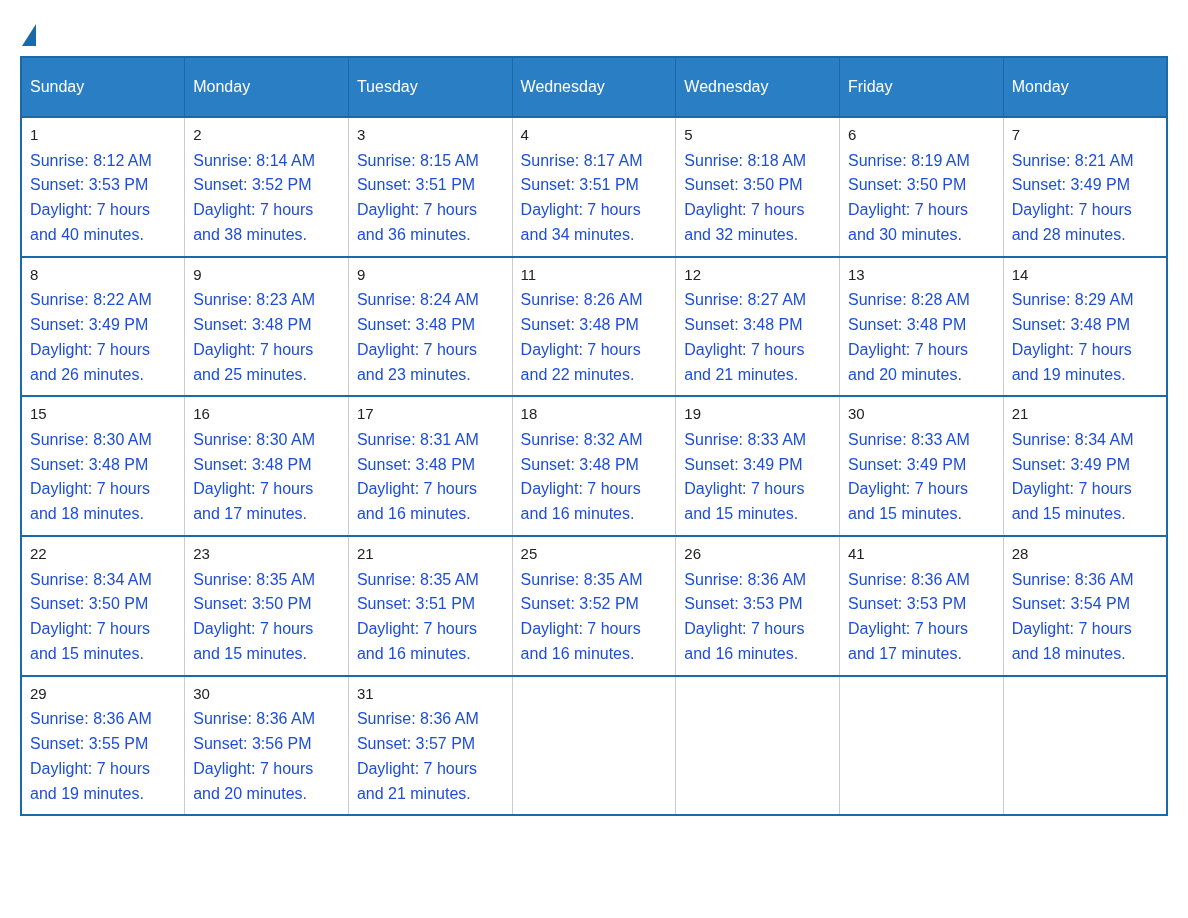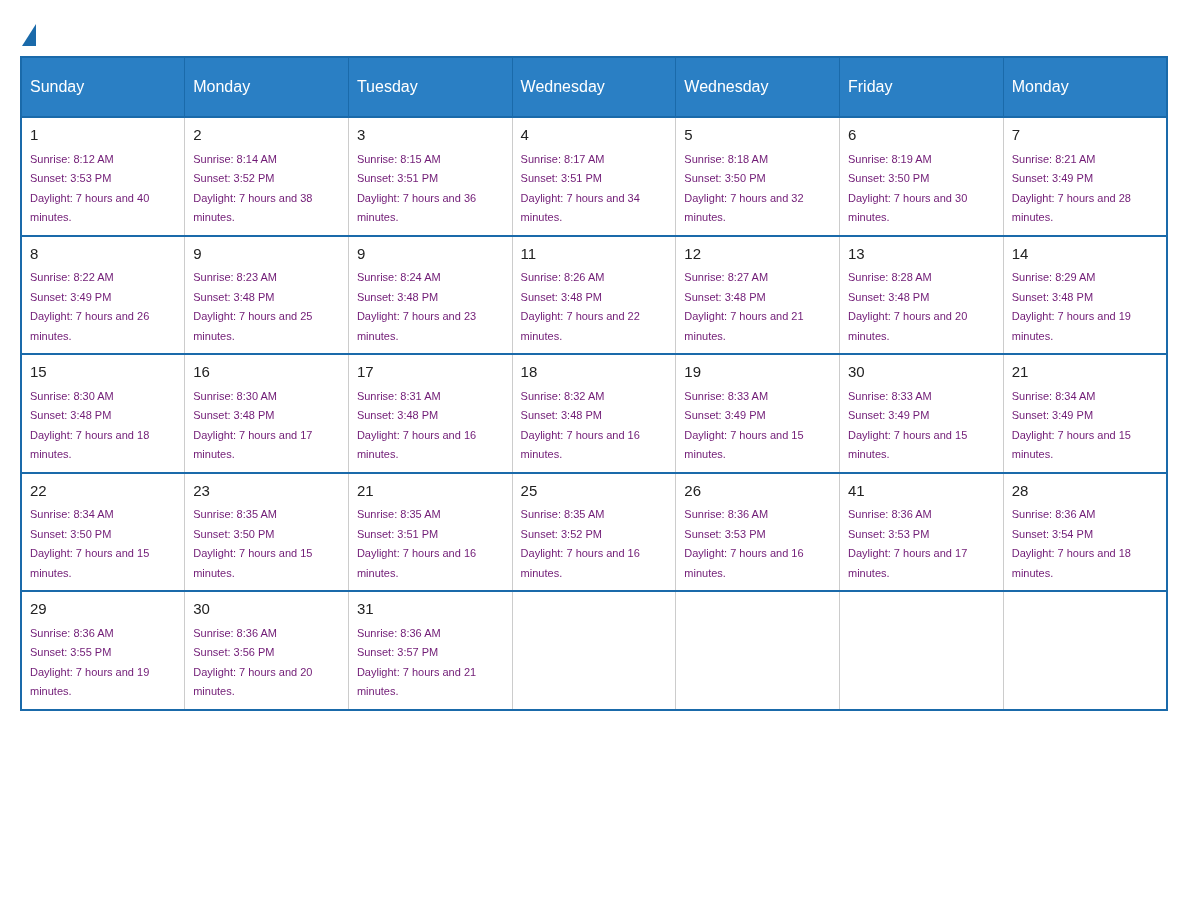--- a/index.html
+++ b/index.html
@@ -85,22 +85,22 @@
       border-bottom: 2px solid #1a6aaa;
     }
     .day-number {
       font-size: 15px;
       font-weight: normal;
       color: #222;
       display: block;
       margin-bottom: 2px;
     }
     .day-info {
-      font-size: 11px;
-      color: #701a75;
+      font-size: 16px;
+      color: #1d4ed8;
       line-height: 1.55;
     }
     .empty-cell {
       background: #fff;
     }
   </style>
 </head>
 <body>
 
 <div class="header">

